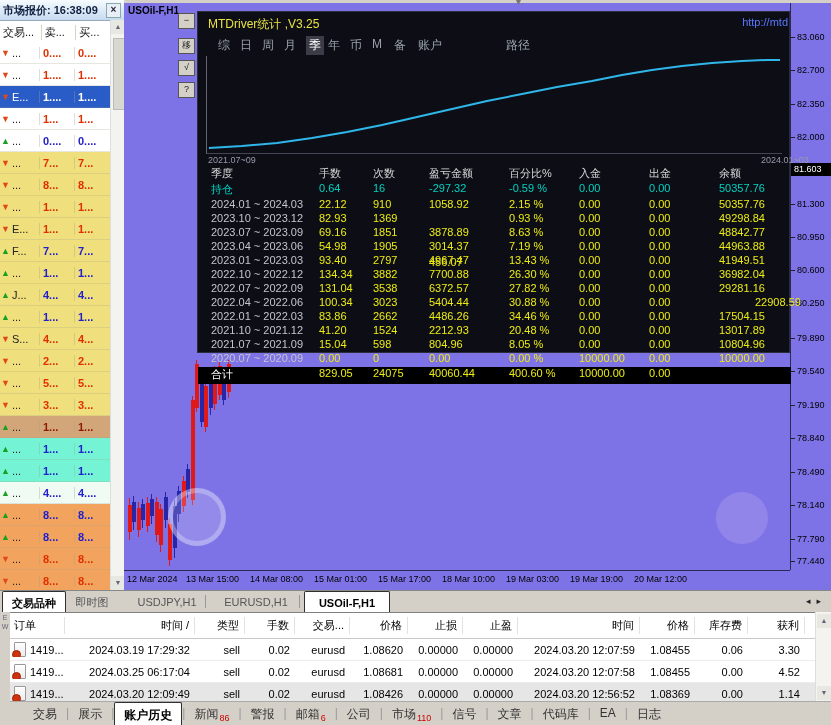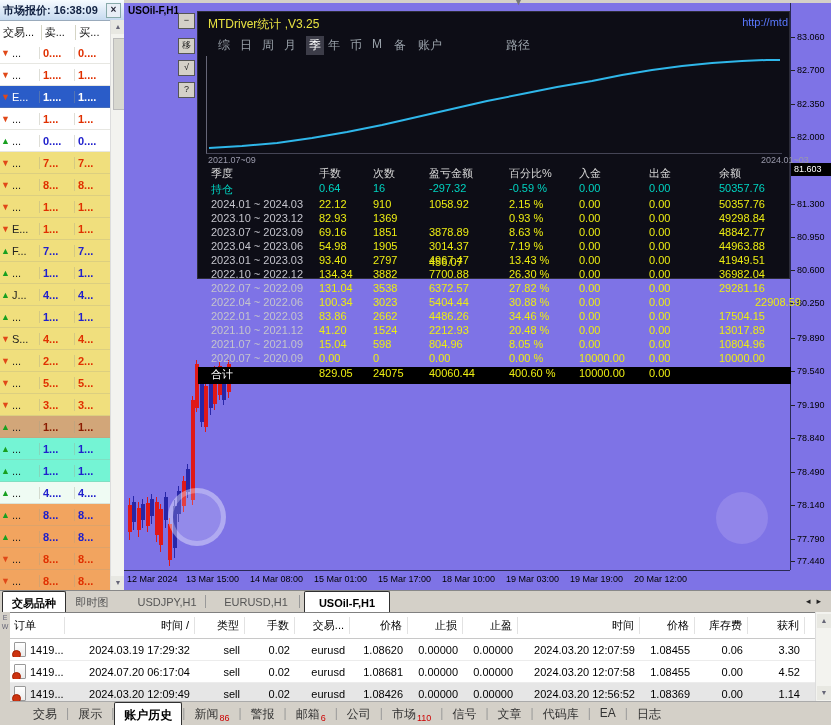--- a/index.html
+++ b/index.html
@@ -46,21 +46,21 @@
     font-size:9px;line-height:13px;padding-left:3px;}
   #dates span{position:absolute;top:574px;font-size:9px;color:#000;white-space:nowrap;}
   .wm-text{position:absolute;left:103px;top:474px;font-size:46px;font-weight:bold;color:rgba(240,240,250,.42);letter-spacing:1px;}
   .wm-logo{position:absolute;left:44px;top:488px;width:58px;height:58px;border-radius:50%;
     background:rgba(245,245,255,.18);border:5px solid rgba(245,245,255,.30);box-sizing:border-box;}
   .wm-logo2{position:absolute;left:592px;top:492px;width:52px;height:52px;border-radius:50%;
     background:rgba(190,175,245,.30);}
   #sidebtns .sbtn{position:absolute;left:54px;width:15px;height:14px;background:#d4d0c8;border:1px solid #555;
     font-size:9px;color:#222;text-align:center;line-height:13px;}
   
-  .panel{position:absolute;left:73px;top:11px;width:593px;height:268px;background:#0d0d16;border:1px solid #2c2c38;box-sizing:border-box;}
+  .panel{position:absolute;left:73px;top:11px;width:593px;height:342px;background:#0d0d16;border:1px solid #2c2c38;box-sizing:border-box;}
   .p-title{position:absolute;left:10px;top:4px;color:#e8e242;font-size:12px;white-space:nowrap;}
   .p-link{position:absolute;right:1px;top:4px;color:#5b79ff;font-size:11px;white-space:nowrap;}
   #ptabs span{position:absolute;top:25px;color:#9aa2aa;font-size:12px;white-space:nowrap;}
   #ptabs span.on{background:#3c3c48;color:#fff;padding:1px 3px;margin-top:-1px;}
   .p-path{position:absolute;left:308px;top:25px;color:#9aa2aa;font-size:12px;}
   .p-mini{position:absolute;left:8px;top:44px;width:575px;height:97px;border-left:1px solid #667;border-bottom:1px solid #445;}
   .p-mlbl{position:absolute;top:143px;color:#99a;font-size:9px;white-space:nowrap;}
   #stats .s-row{position:absolute;left:0;width:593px;height:14px;font-size:11px;white-space:nowrap;}
   #stats .s-cell{position:absolute;top:0;}
   .sh{color:#d6d6d6;}
@@ -649,21 +649,21 @@
           <span class="oc" style="width: 122px;"><span>2024.03.20 12:07:59</span></span>
           <span class="oc" style="width: 55px;"><span>1.08455</span></span>
           <span class="oc" style="width: 53px;"><span>0.06</span></span>
           <span class="oc" style="width: 57px;"><span>3.30</span></span>
         </div>
         <div class="o-row">
           <span class="oc oc0" style="width: 55px;">
             <span class="doc"></span>
             <span>1419...</span>
           </span>
-          <span class="oc" style="width: 130px;"><span>2024.07.20 06:17:04</span></span>
+          <span class="oc" style="width: 130px;"><span>2024.03.25 06:17:04</span></span>
           <span class="oc" style="width: 50px;"><span>sell</span></span>
           <span class="oc" style="width: 50px;"><span>0.02</span></span>
           <span class="oc" style="width: 55px;"><span>eurusd</span></span>
           <span class="oc" style="width: 58px;"><span>1.08681</span></span>
           <span class="oc" style="width: 55px;"><span>0.00000</span></span>
           <span class="oc" style="width: 55px;"><span>0.00000</span></span>
           <span class="oc" style="width: 122px;"><span>2024.03.20 12:07:58</span></span>
           <span class="oc" style="width: 55px;"><span>1.08455</span></span>
           <span class="oc" style="width: 53px;"><span>0.00</span></span>
           <span class="oc" style="width: 57px;"><span>4.52</span></span>

